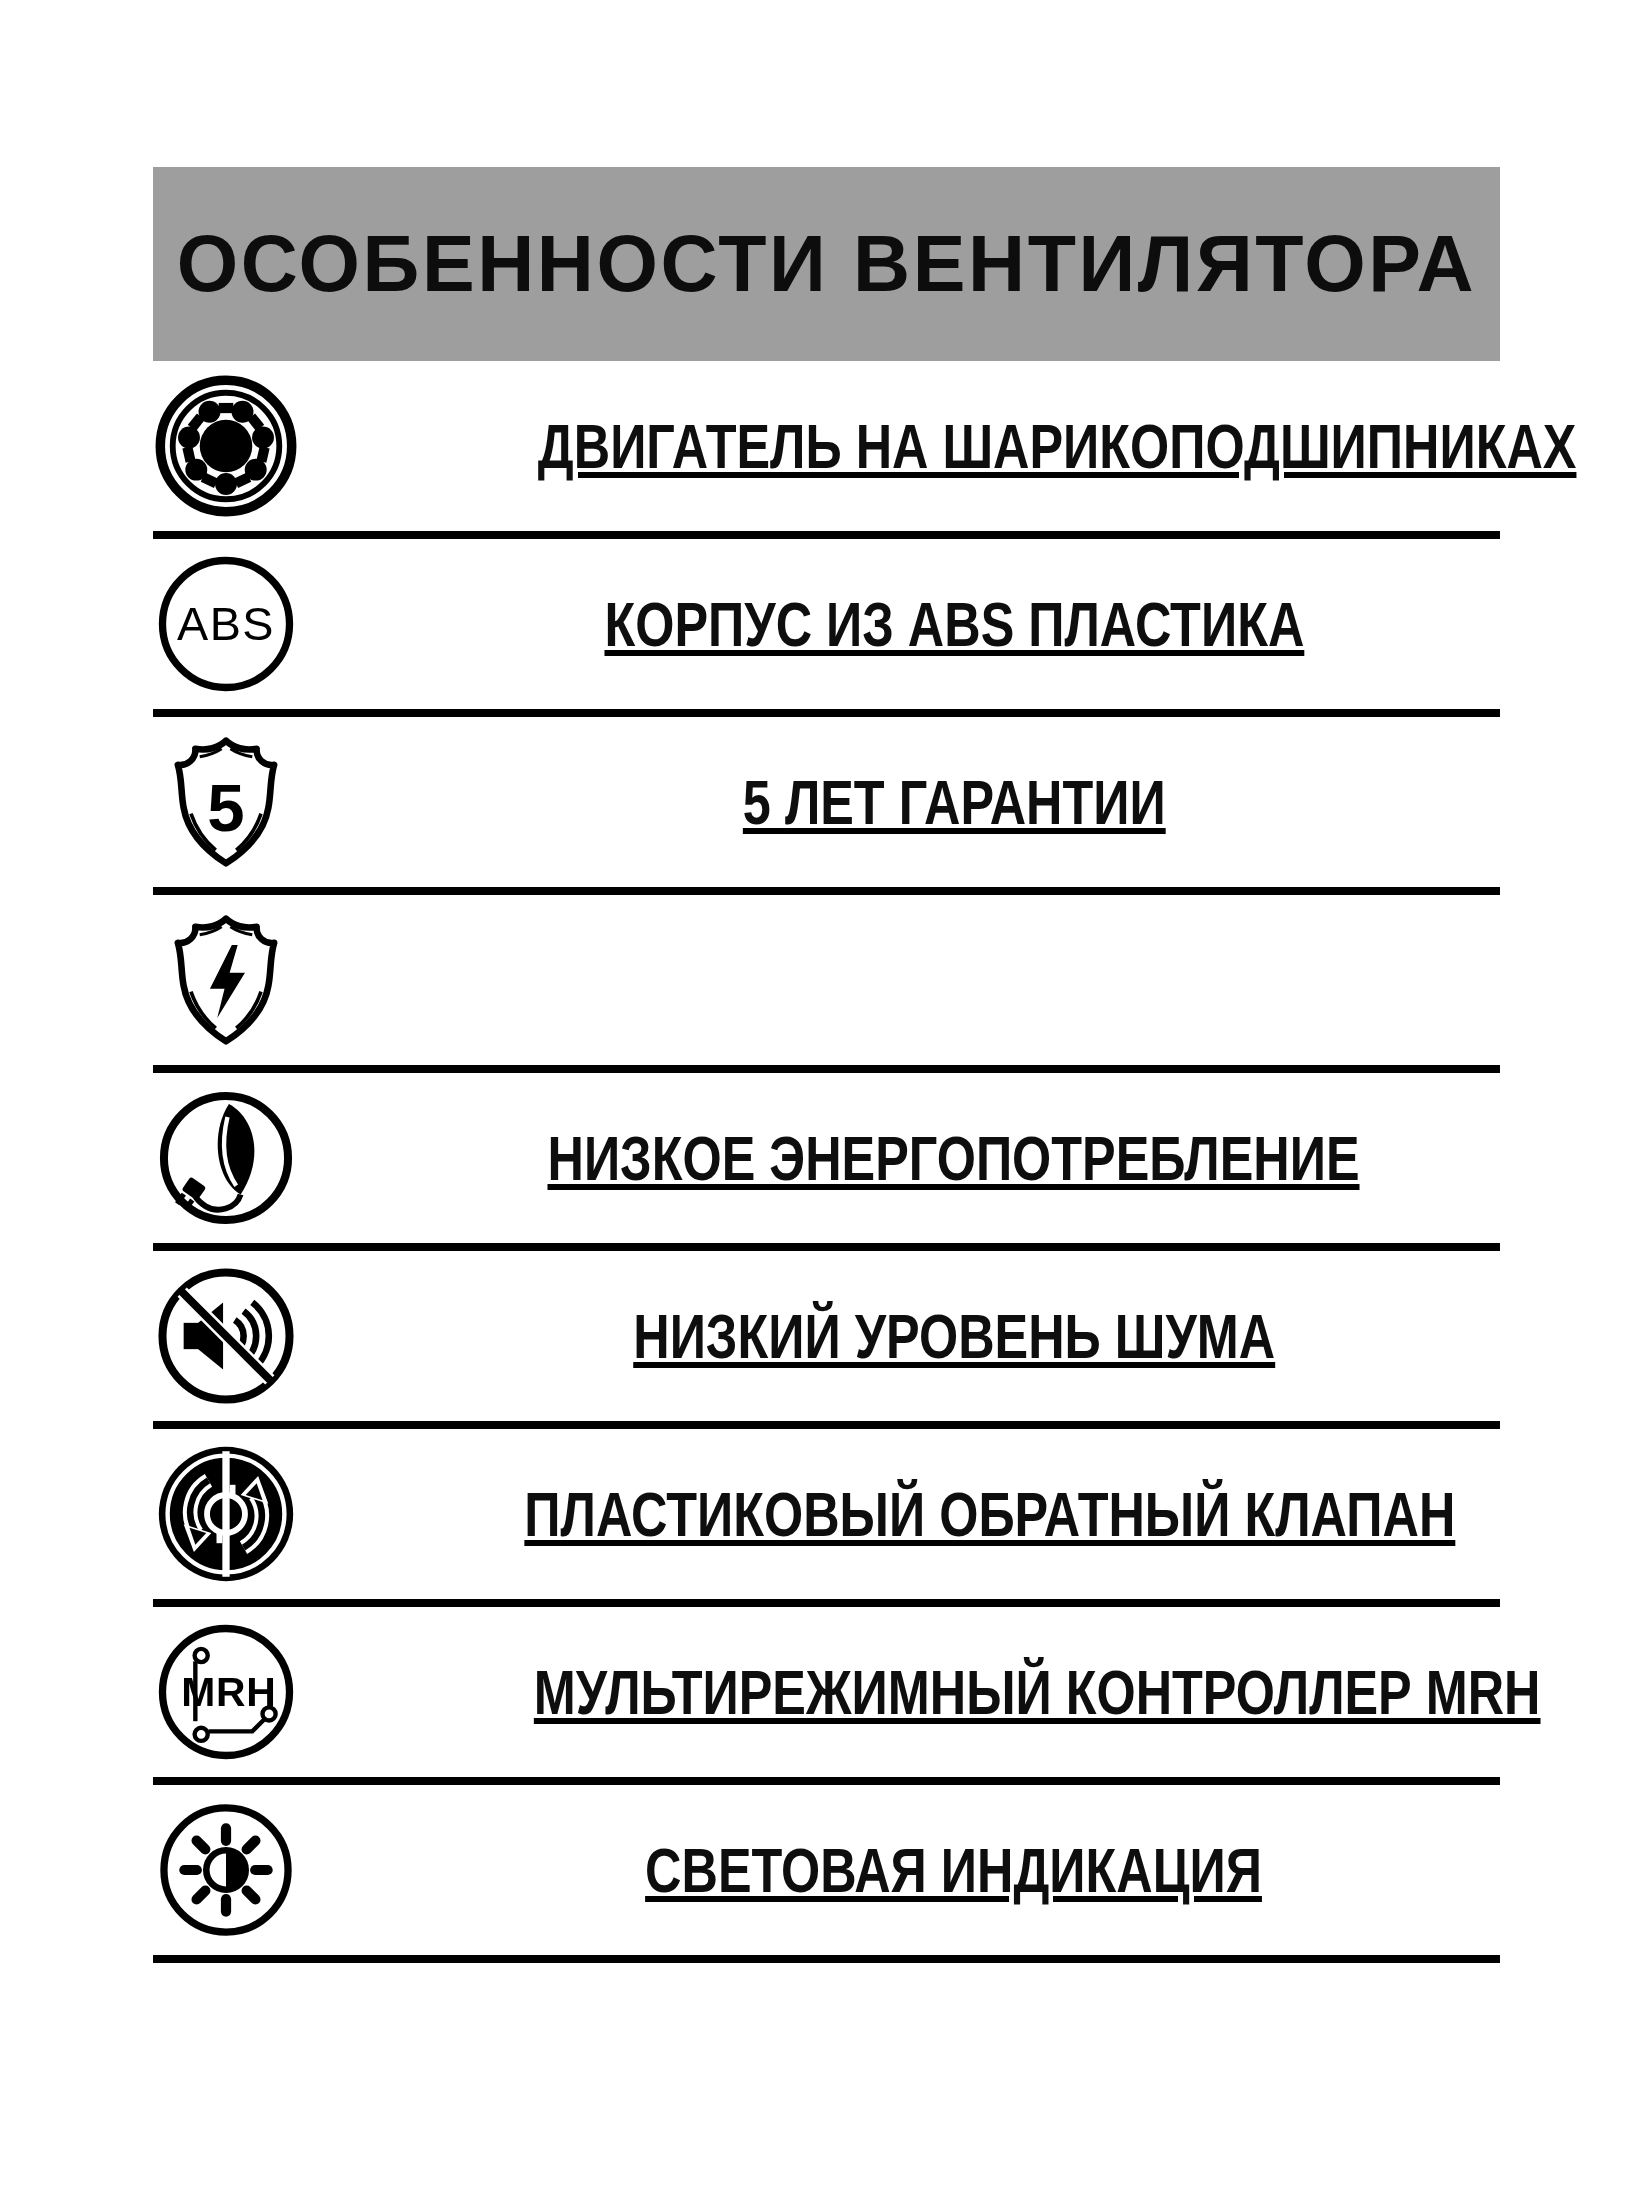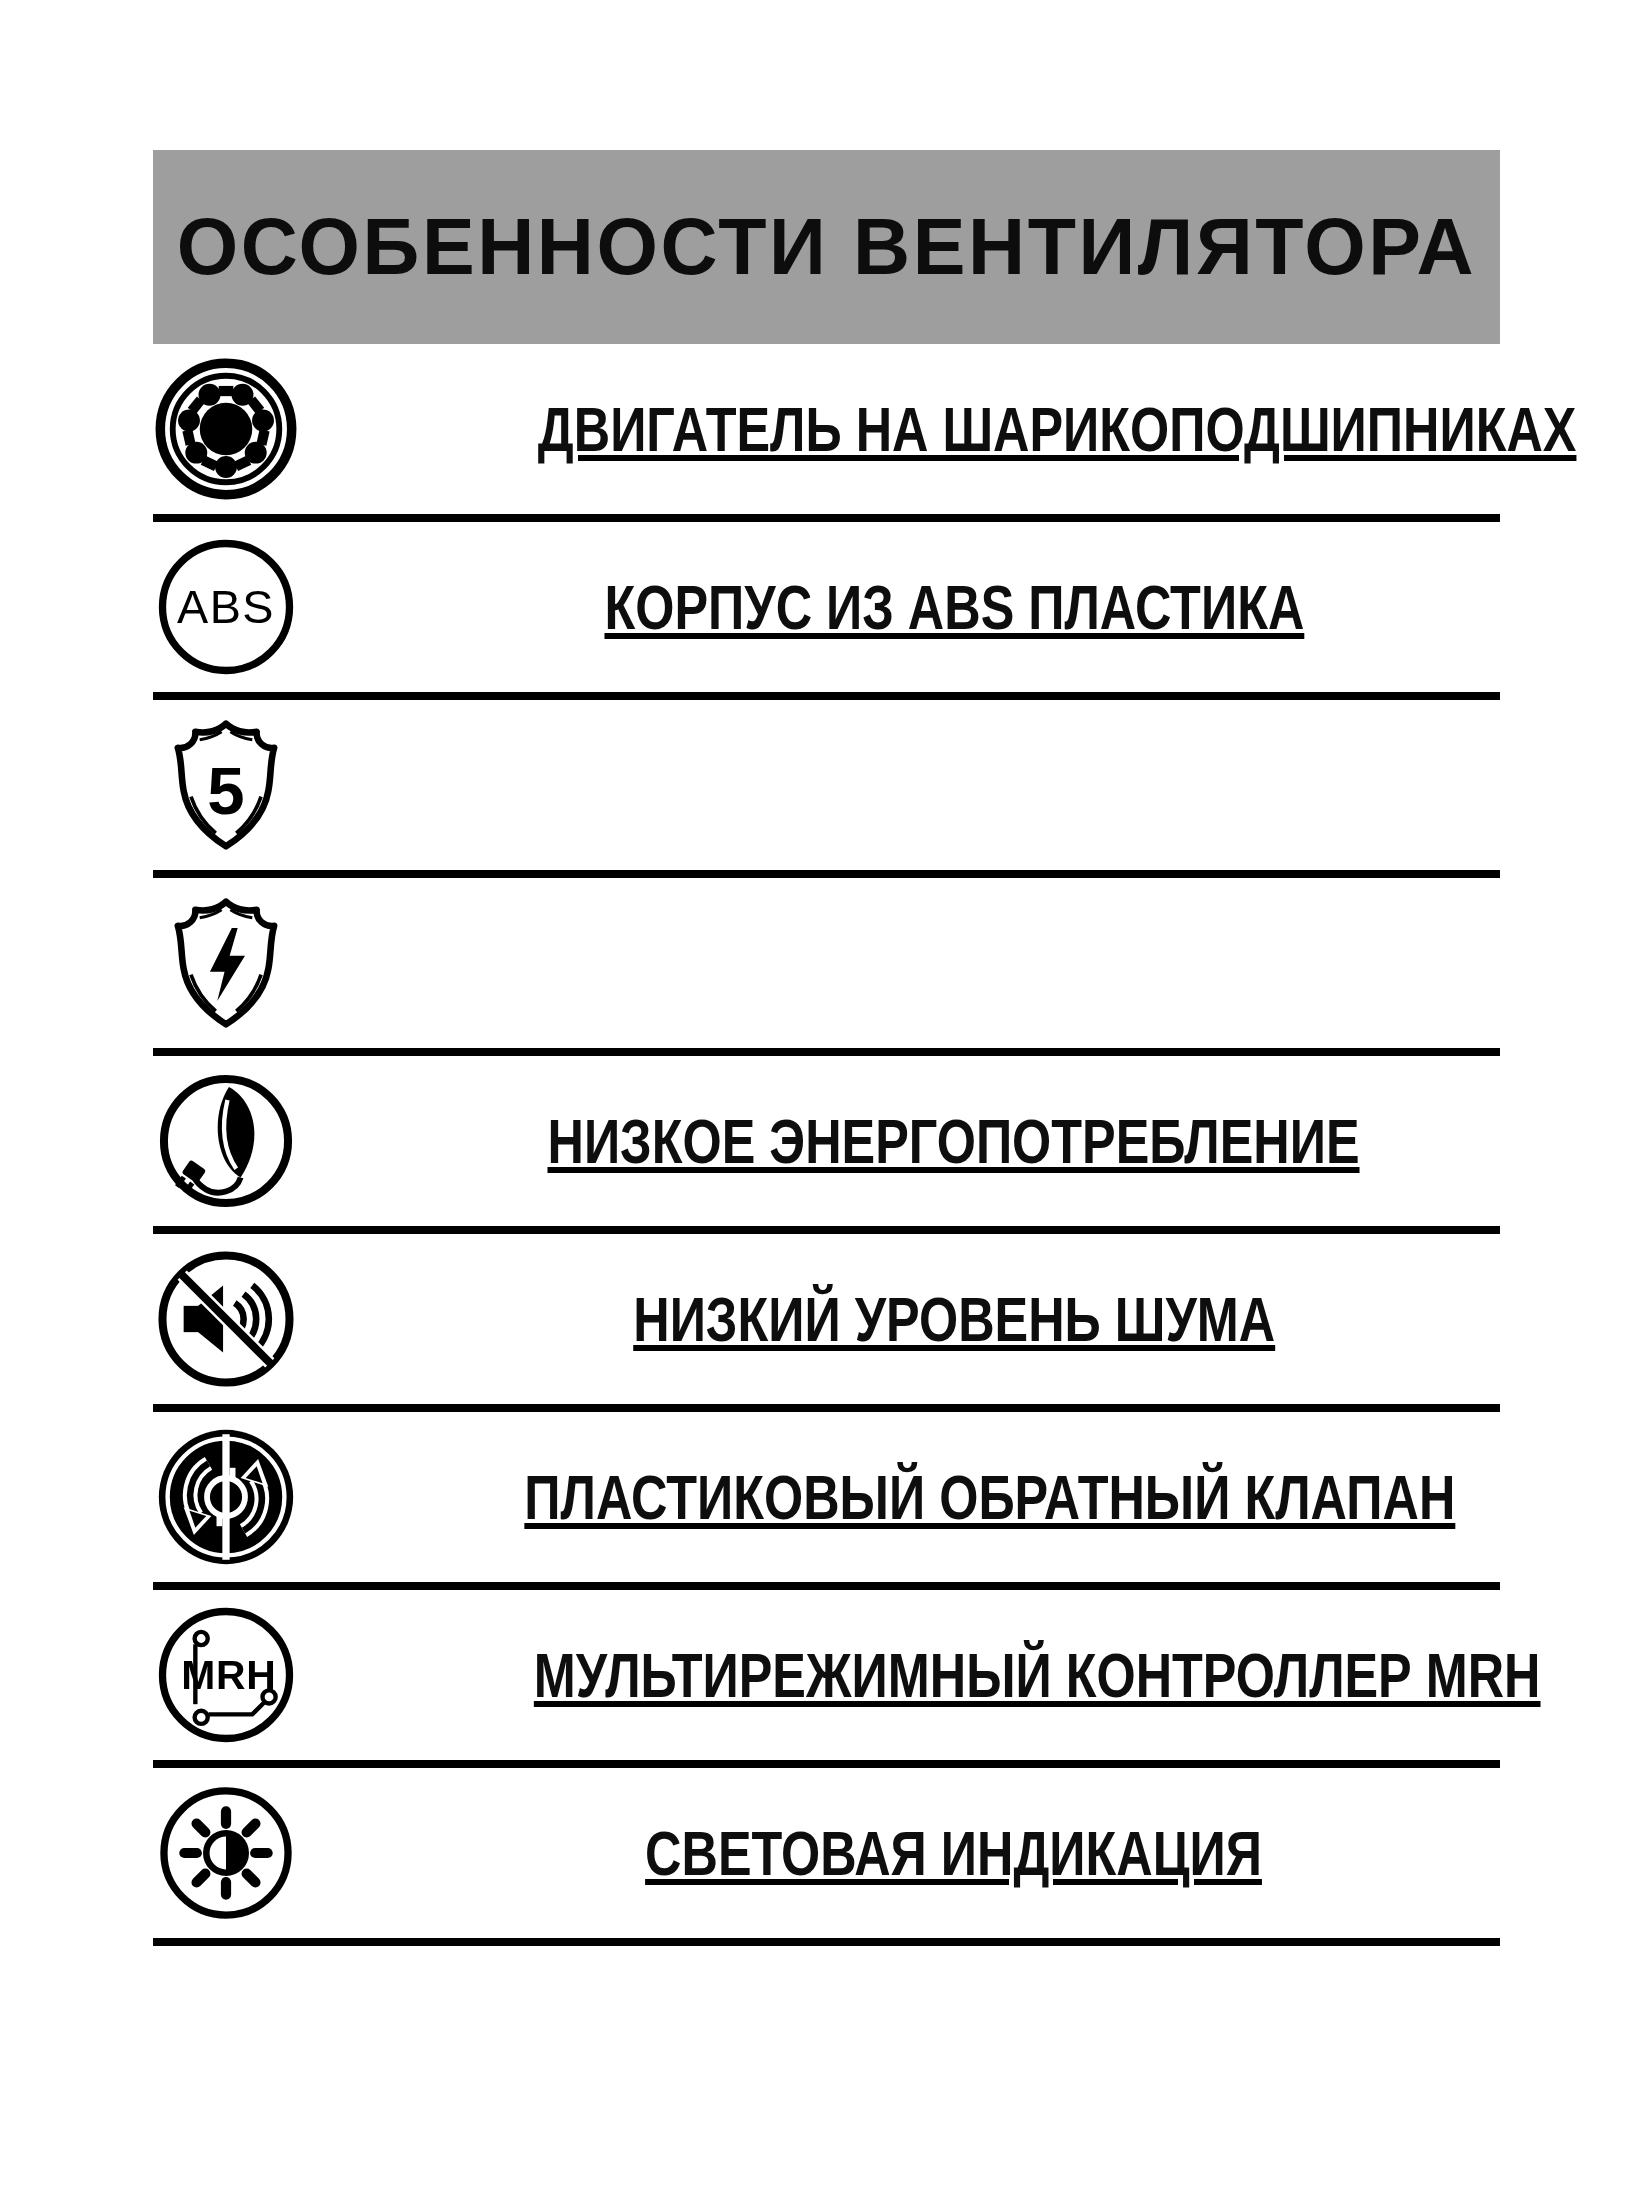--- a/index.html
+++ b/index.html
@@ -1,20 +1,20 @@
 <!DOCTYPE html>
 <html style="font-size:13.8px"><head>
 <meta charset="utf-8">
 <style>
   html,body { margin:0; padding:0; background:#ffffff; }
   .page {
     position:relative; width:1652px; height:2203px; background:#ffffff;
     font-family:"Liberation Sans","DejaVu Sans",sans-serif; overflow:hidden;
   }
-  .board { position:absolute; left:153px; top:150px; width:1347px; }
+  .board { position:absolute; left:153px; top:167px; width:1347px; }
   .header {
     height:194px; background:#9e9e9e;
     display:flex; align-items:center; justify-content:center;
   }
   .header-title {
     font-size:79px; font-weight:bold; letter-spacing:2.6px;
     color:#0d0d0d; white-space:nowrap;
   }
   .feature-row {
     box-sizing:border-box; height:178px; border-bottom:8.6px solid #000000;
@@ -94,20 +94,23 @@
         <div class="feature-row">
           <div class="icon-cell">
             <svg viewBox="0 0 200 200" width="146" height="146">
               <path d="M100 16 C 110 26 126 30 142 27 C 141 41 153 51 166 49 C 160 68 162 88 158 108 C 152 142 128 166 100 184 C 72 166 48 142 42 108 C 38 88 40 68 34 49 C 47 51 59 41 58 27 C 74 30 90 26 100 16 Z" fill="none" stroke="#000" stroke-width="9" stroke-linejoin="round"></path>
               <path d="M64 38 Q 82 35 94 27" fill="none" stroke="#000" stroke-width="4"></path>
               <path d="M136 38 Q 118 35 106 27" fill="none" stroke="#000" stroke-width="4"></path>
               <path d="M52 116 Q 62 146 86 166" fill="none" stroke="#000" stroke-width="5"></path>
               <path d="M148 116 Q 138 146 114 166" fill="none" stroke="#000" stroke-width="5"></path>
               <text x="100" y="140" font-size="92" font-weight="600" text-anchor="middle">5</text>
             </svg>
+          </div>
+          <div class="label-cell">
+            <span class="label">5 ЛЕТ ГАРАНТИИ</span>
           </div>
         </div>
         <div class="feature-row">
           <div class="icon-cell">
             <svg viewBox="0 0 200 200" width="146" height="146">
               <path d="M100 16 C 110 26 126 30 142 27 C 141 41 153 51 166 49 C 160 68 162 88 158 108 C 152 142 128 166 100 184 C 72 166 48 142 42 108 C 38 88 40 68 34 49 C 47 51 59 41 58 27 C 74 30 90 26 100 16 Z" fill="none" stroke="#000" stroke-width="9" stroke-linejoin="round"></path>
               <path d="M64 38 Q 82 35 94 27" fill="none" stroke="#000" stroke-width="4"></path>
               <path d="M136 38 Q 118 35 106 27" fill="none" stroke="#000" stroke-width="4"></path>
               <path d="M52 116 Q 62 146 86 166" fill="none" stroke="#000" stroke-width="5"></path>
               <path d="M148 116 Q 138 146 114 166" fill="none" stroke="#000" stroke-width="5"></path>

